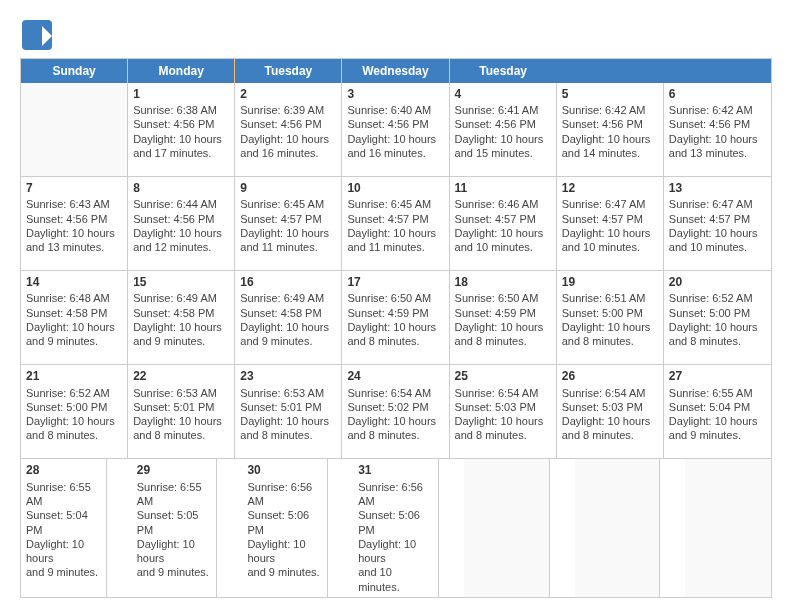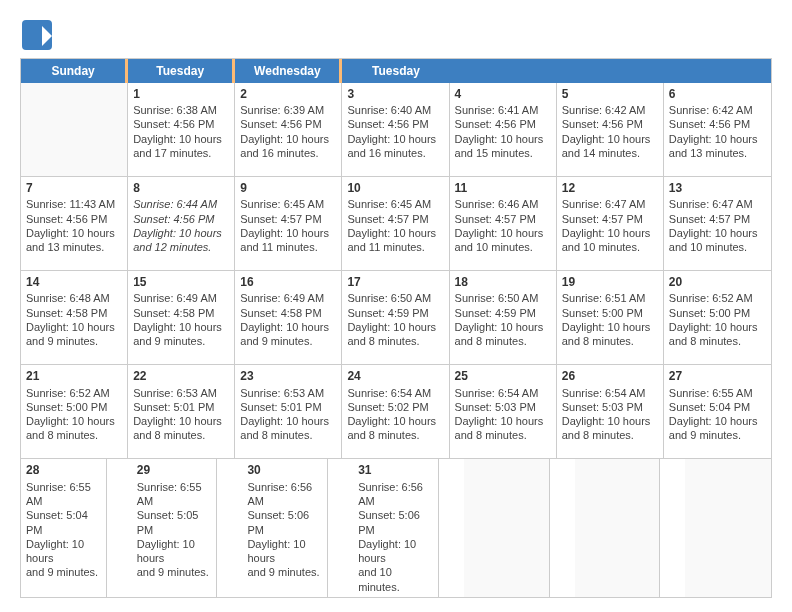--- a/index.html
+++ b/index.html
@@ -65,21 +65,21 @@
       display: grid;
       grid-template-columns: repeat(7, 1fr);
       background: #3d7fc1;
     }
     .cal-header-cell {
       color: #fff;
       font-size: 12px;
       font-weight: bold;
       text-align: center;
       padding: 5px 2px;
-      border-right: 3px solid #fdba74;
+      border-right: 1px solid #fdba74;
     }
     .cal-header-cell:last-child { border-right: none; }
     .cal-body {
       flex: 1;
       display: flex;
       flex-direction: column;
     }
     .cal-row {
       display: grid;
       grid-template-columns: repeat(7, 1fr);
@@ -129,20 +129,21 @@
     </div>
     <div class="title-block">
       <div class="main-title"></div>
       <div class="subtitle"></div>
     </div>
   </div>
 
   <div class="calendar">
     <div class="cal-header" id="cal-header">
         <div class="cal-header-cell">Sunday</div>
+        <div class="cal-header-cell">Monday</div>
         <div class="cal-header-cell">Tuesday</div>
         <div class="cal-header-cell">Wednesday</div>
         <div class="cal-header-cell">Tuesday</div>
       </div>
     <div class="cal-body" id="cal-body">
         <div class="cal-row">
           <div class="cal-cell empty"></div>
           <div class="cal-cell">
             <span class="day-num">1</span>
             <div class="cell-info" style="white-space: pre-line;">Sunrise: 6:38 AM
@@ -182,28 +183,28 @@
             <span class="day-num">6</span>
             <div class="cell-info" style="white-space: pre-line;">Sunrise: 6:42 AM
 Sunset: 4:56 PM
 Daylight: 10 hours
 and 13 minutes.</div>
           </div>
         </div>
         <div class="cal-row">
           <div class="cal-cell">
             <span class="day-num">7</span>
-            <div class="cell-info" style="white-space: pre-line;">Sunrise: 11:43 AM
+            <div class="cell-info" style="white-space: pre-line;">Sunrise: 6:43 AM
 Sunset: 4:56 PM
 Daylight: 10 hours
 and 13 minutes.</div>
           </div>
           <div class="cal-cell">
             <span class="day-num">8</span>
-            <div class="cell-info" style="white-space: pre-line; font-style: italic;">Sunrise: 6:44 AM
+            <div class="cell-info" style="white-space: pre-line;">Sunrise: 6:44 AM
 Sunset: 4:56 PM
 Daylight: 10 hours
 and 12 minutes.</div>
           </div>
           <div class="cal-cell">
             <span class="day-num">9</span>
             <div class="cell-info" style="white-space: pre-line;">Sunrise: 6:45 AM
 Sunset: 4:57 PM
 Daylight: 10 hours
 and 11 minutes.</div>

